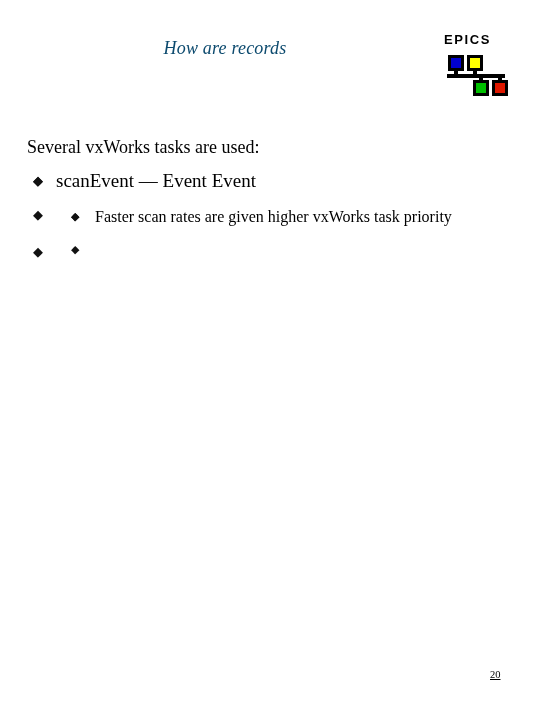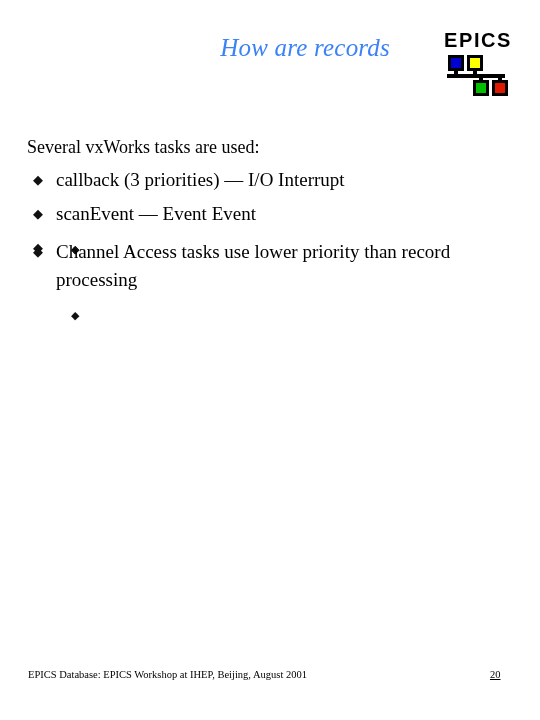--- a/index.html
+++ b/index.html
@@ -31,27 +31,27 @@
     left: 0;
     width: 540px;
     height: 120px;
   }
 
   .slide-title {
     position: absolute;
     left: 60px;
     top: 30px;
     width: 330px;
-    text-align: right;
+    text-align: center;
     font-family: "Liberation Serif", "DejaVu Serif", serif;
     font-style: italic;
-    font-size: 25px;
+    font-size: 18px;
     line-height: 36px;
     font-weight: normal;
-    color: #3b82f6;
+    color: #0c4a6e;
     margin: 0;
     letter-spacing: 0.2px;
   }
   .slide-title .title-line {
     display: block;
     white-space: nowrap;
   }
 
   
   .logo {
@@ -60,21 +60,21 @@
     top: 32px;
     width: 80px;
     height: 66px;
   }
   .logo-wordmark {
     position: absolute;
     left: 4px;
     top: 0px;
     font-family: "Liberation Sans", "DejaVu Sans", sans-serif;
     font-weight: bold;
-    font-size: 20px;
+    font-size: 13px;
     letter-spacing: 1.6px;
     color: #000000;
     line-height: 16px;
     white-space: nowrap;
   }
   .logo-art {
     position: absolute;
     left: 0px;
     top: 22px;
     width: 80px;
@@ -228,53 +228,51 @@
   </div>
 
   <div class="body-block">
 
     <p class="lead">Several vxWorks tasks are used:</p>
 
     <ul class="level1">
 
       <li class="l1">
         <span class="dot">◆</span>
-        <span>callback (3 priorities) — I/O Interrupt</span>
       </li>
 
       <li class="l1">
         <span class="dot">◆</span>
         <span>scanEvent — Event Event</span>
       </li>
 
       <li class="l1">
         <span class="dot">◆</span>
       </li>
 
       <ul class="level2">
         <li class="l2">
           <span class="dot">◆</span>
         </li>
         <li class="l2">
           <span class="dot">◆</span>
+          <span>Faster scan rates are given higher vxWorks task priority</span>
         </li>
       </ul>
 
       <li class="l1 group-spacer-top">
         <span class="dot">◆</span>
-        <span>Channel Access tasks use lower priority than record processing</span>
       </li>
 
       <ul class="level2">
         <li class="l2">
           <span class="dot">◆</span>
         </li>
       </ul>
 
     </ul>
   </div>
 
   <div class="footer">
-    <div class="footer-text">EPICS Database: EPICS Workshop at IHEP, Beijing, August 2001</div>
     <div class="footer-page">20</div>
   </div>
 
 </div>
 
 </body></html>

